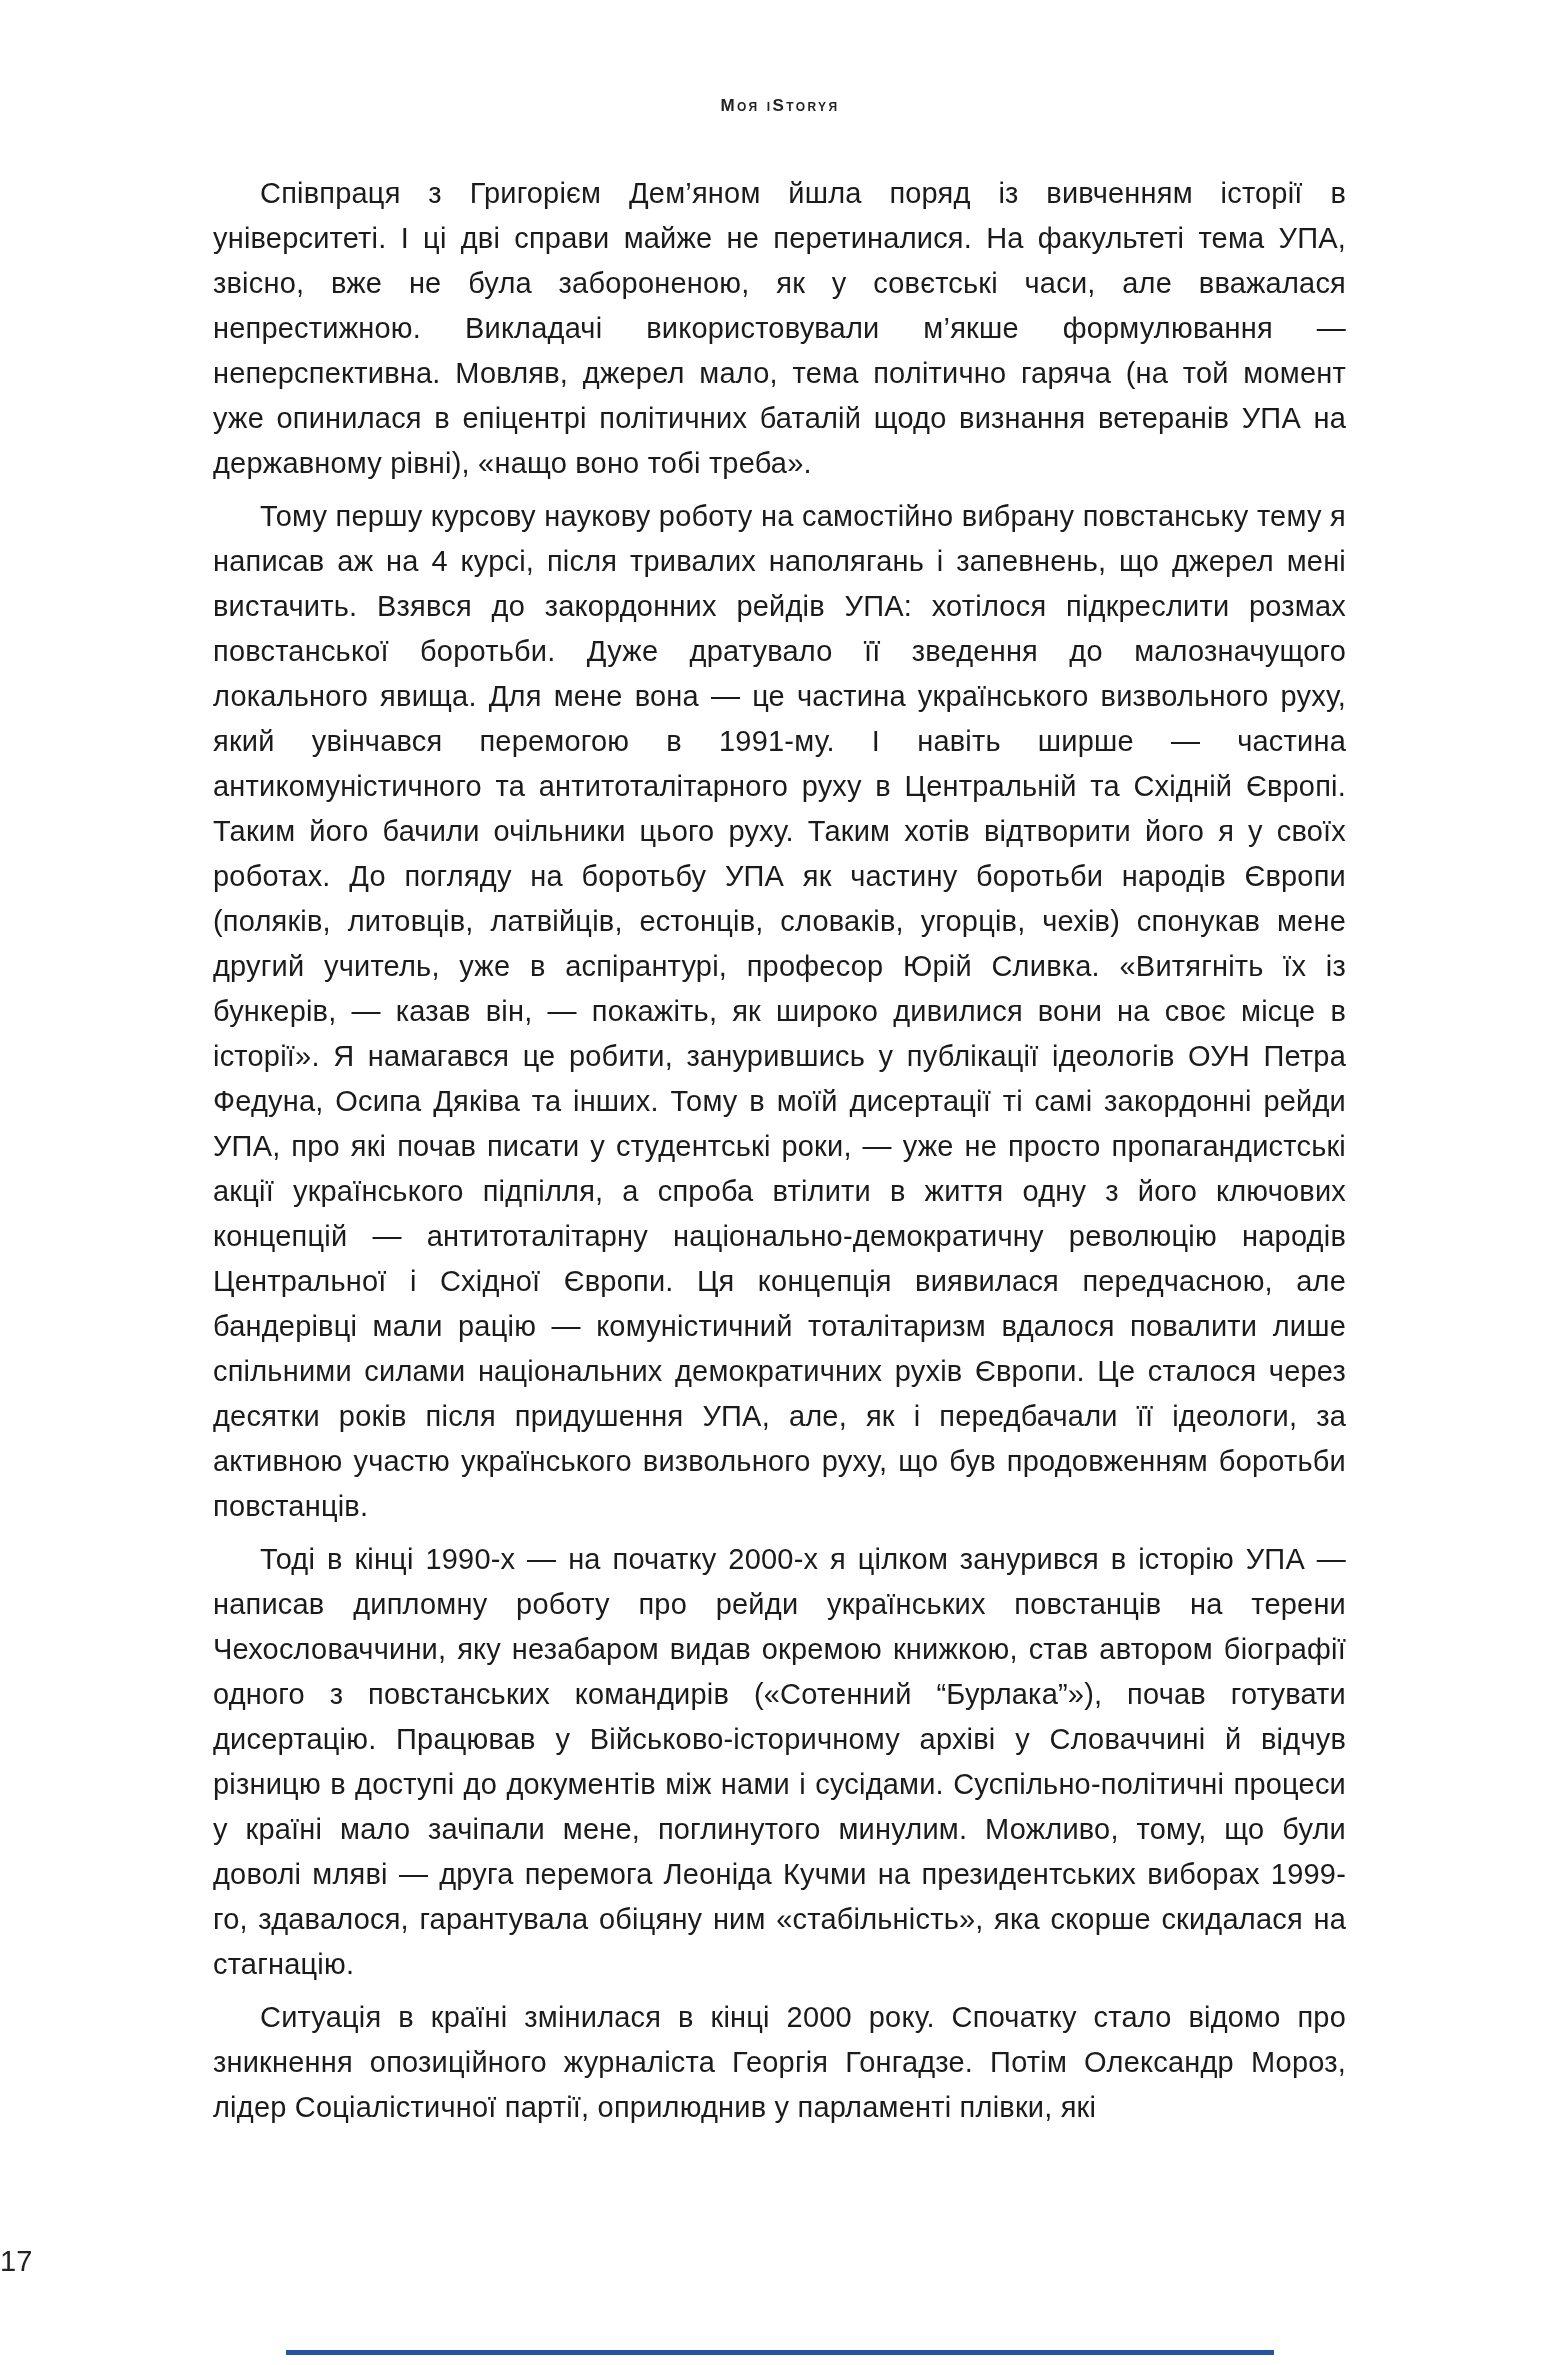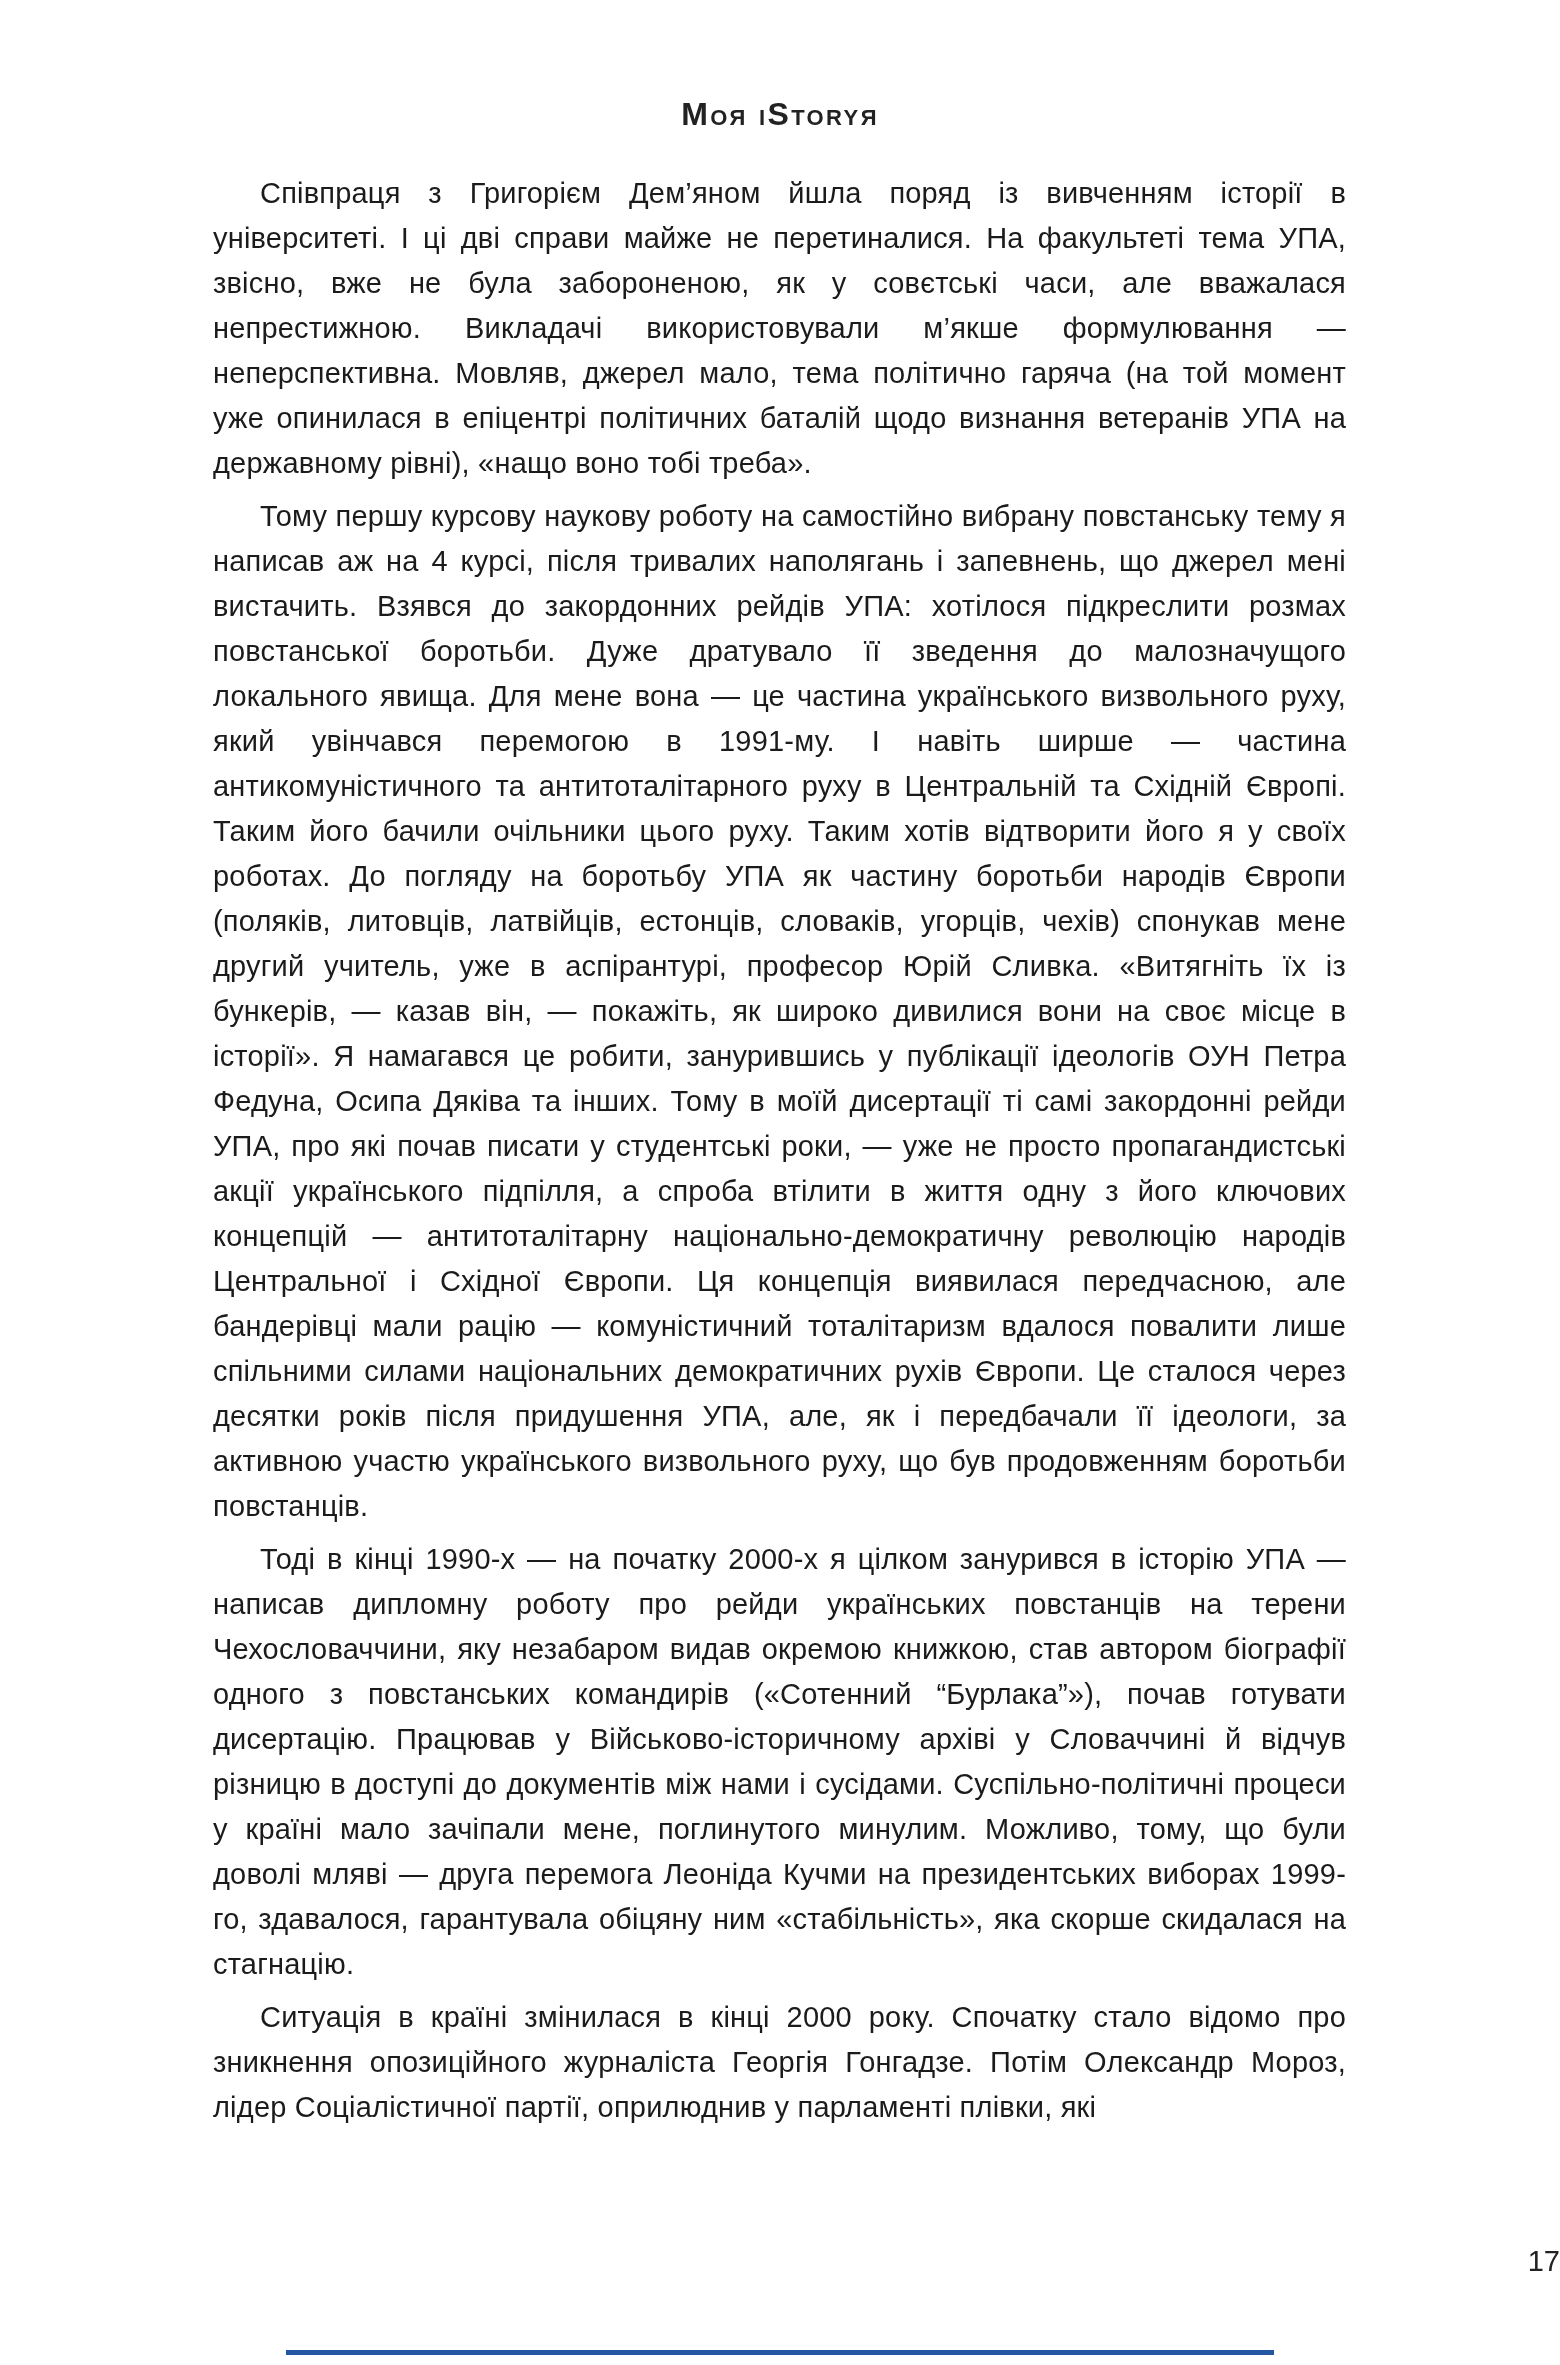--- a/index.html
+++ b/index.html
@@ -16,21 +16,21 @@
     font-family: "Liberation Sans", "DejaVu Sans", sans-serif;
     color: #1b1b1b;
     overflow: hidden;
   }
   .running-head {
     position: absolute;
     top: 96px;
     left: 0;
     width: 100%;
     text-align: center;
-    font-size: 32px;
+    font-size: 17px;
     font-weight: 600;
     letter-spacing: 2.4px;
     font-variant: small-caps;
     color: #222222;
   }
   .text-block {
     position: absolute;
     top: 163px;
     left: 205px;
     width: 1149px;
@@ -42,21 +42,21 @@
   .text-block p {
     margin: 8px;
     padding: 0;
     text-indent: 47px;
   }
   .page-number {
     position: absolute;
     top: 2245px;
     left: 0;
     width: 100%;
-    text-align: right;
+    text-align: left;
     font-size: 29px;
     color: #222222;
   }
   .footer-rule {
     position: absolute;
     top: 2350px;
     left: 50%;
     transform: translateX(-50%);
     width: 988px;
     height: 4.9px;

